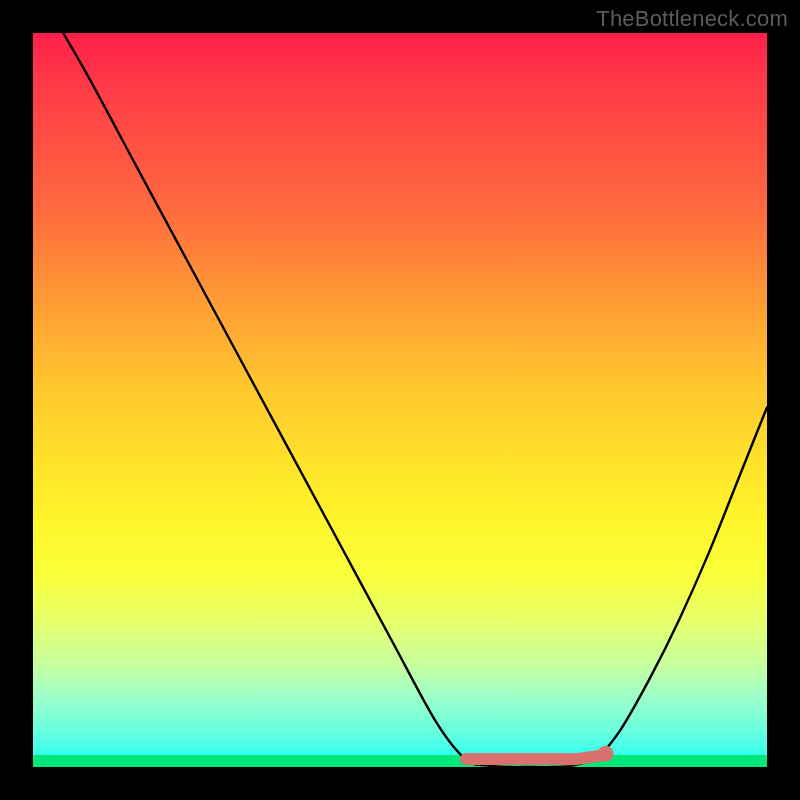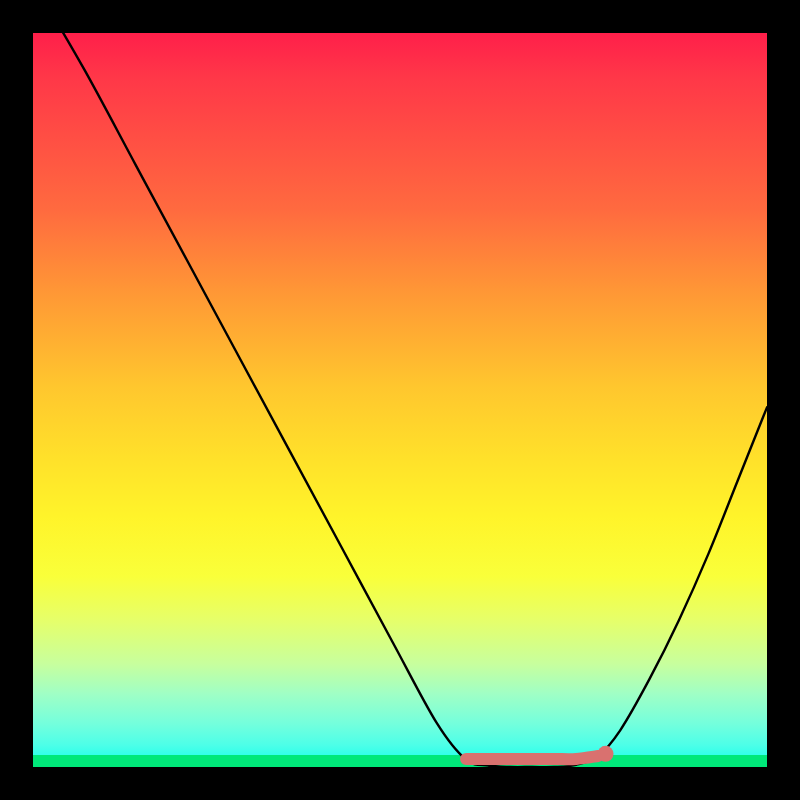--- a/index.html
+++ b/index.html
@@ -66,20 +66,21 @@
     top: 0;
     width: 734px;
     height: 734px;
     z-index: 5;
   }
 </style>
 </head>
 <body>
 
 <div class="frame">
+  <div class="watermark">TheBottleneck.com</div>
 
   <div class="plot-area">
     <div class="gradient"></div>
 
     <svg class="curve" viewBox="0 0 734 734" preserveAspectRatio="none">
       <path id="curve-path" d="M 0 -51.379999999999995 C 8.563333333333334 -36.69999999999999, 34.25333333333333 6.116666666666713, 51.38 36.700000000000045 C 68.50666666666667 67.28333333333337, 85.63333333333334 100.31333333333335, 102.76 132.12 C 119.88666666666667 163.92666666666668, 137.01333333333332 195.73333333333335, 154.14 227.54000000000002 C 171.26666666666665 259.3466666666667, 188.39333333333335 291.1533333333333, 205.52 322.96 C 222.64666666666668 354.76666666666665, 239.7733333333333 386.5733333333333, 256.9 418.38 C 274.02666666666664 450.18666666666667, 291.1533333333333 481.9933333333333, 308.28 513.8 C 325.40666666666664 545.6066666666666, 343.7566666666666 579.86, 359.65999999999997 609.22 C 375.56333333333333 638.58, 391.4666666666667 670.3866666666668, 403.70000000000005 689.96 C 415.9333333333334 709.5333333333333, 424.49666666666667 719.5646666666667, 433.06 726.66 C 441.62333333333333 733.7553333333333, 447.74 731.3086666666667, 455.08 732.532 C 462.41999999999996 733.7553333333334, 469.76 733.7553333333333, 477.1 734 C 484.44000000000005 734.2446666666667, 491.7800000000001 734, 499.12000000000006 734 C 506.46000000000004 734, 513.8 734.367, 521.14 734 C 528.48 733.633, 535.8199999999999 733.633, 543.16 731.798 C 550.5 729.963, 557.84 728.7396666666667, 565.1800000000001 722.99 C 572.5200000000001 717.2403333333333, 578.6366666666668 710.145, 587.2 697.3 C 595.7633333333333 684.4549999999999, 606.7733333333333 664.27, 616.56 645.92 C 626.3466666666666 627.5699999999999, 636.1333333333333 607.9966666666667, 645.92 587.2 C 655.7066666666666 566.4033333333334, 665.4933333333333 544.3833333333333, 675.28 521.14 C 685.0666666666666 497.89666666666665, 694.8533333333334 472.20666666666665, 704.64 447.74 C 714.4266666666666 423.27333333333337, 729.1066666666667 386.5733333333334, 734 374.34000000000003" fill="none" stroke="#000" stroke-width="2.4" stroke-linecap="round" stroke-linejoin="round"></path>
       <path id="band-path" d="M 433.06 726 C 436.73 726, 447.74 726, 455.08 726 C 462.41999999999996 726, 469.76 726, 477.1 726 C 484.44000000000005 726, 491.7800000000001 726, 499.12000000000006 726 C 506.46000000000004 726, 513.8 726, 521.14 726 C 528.48 726, 535.8199999999999 726.5016666666667, 543.16 726 C 550.5 725.4983333333333, 561.51 723.4916666666667, 565.1800000000001 722.99" fill="none" stroke="#d9716f" stroke-width="12" stroke-linecap="round" stroke-linejoin="round"></path>
       <circle id="marker-dot" cx="572.52" cy="720.788" r="8" fill="#d9716f"></circle>
     </svg>
   </div>

